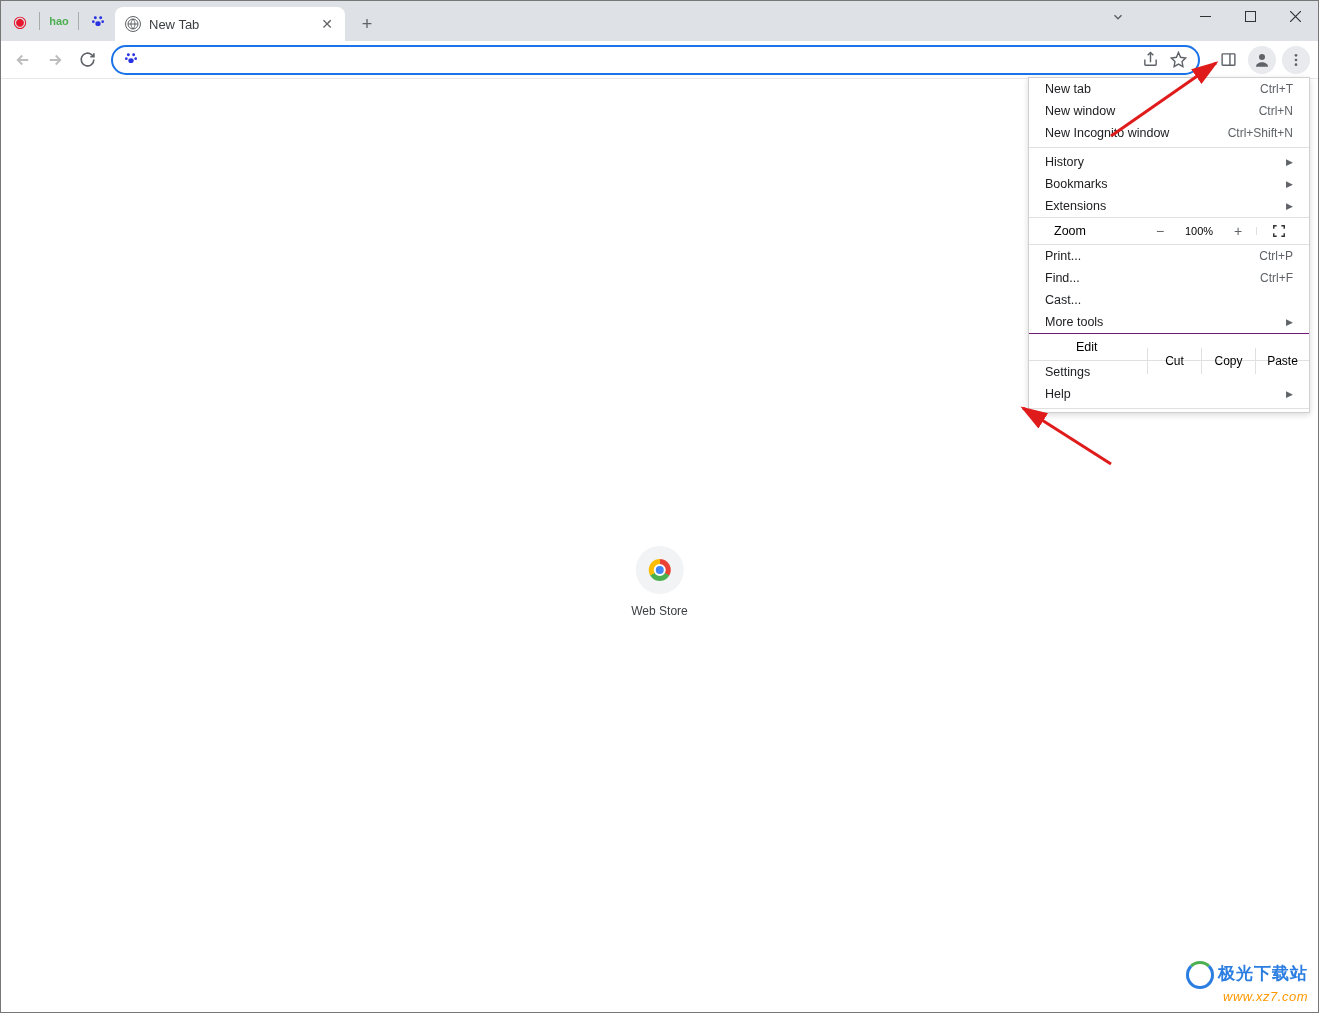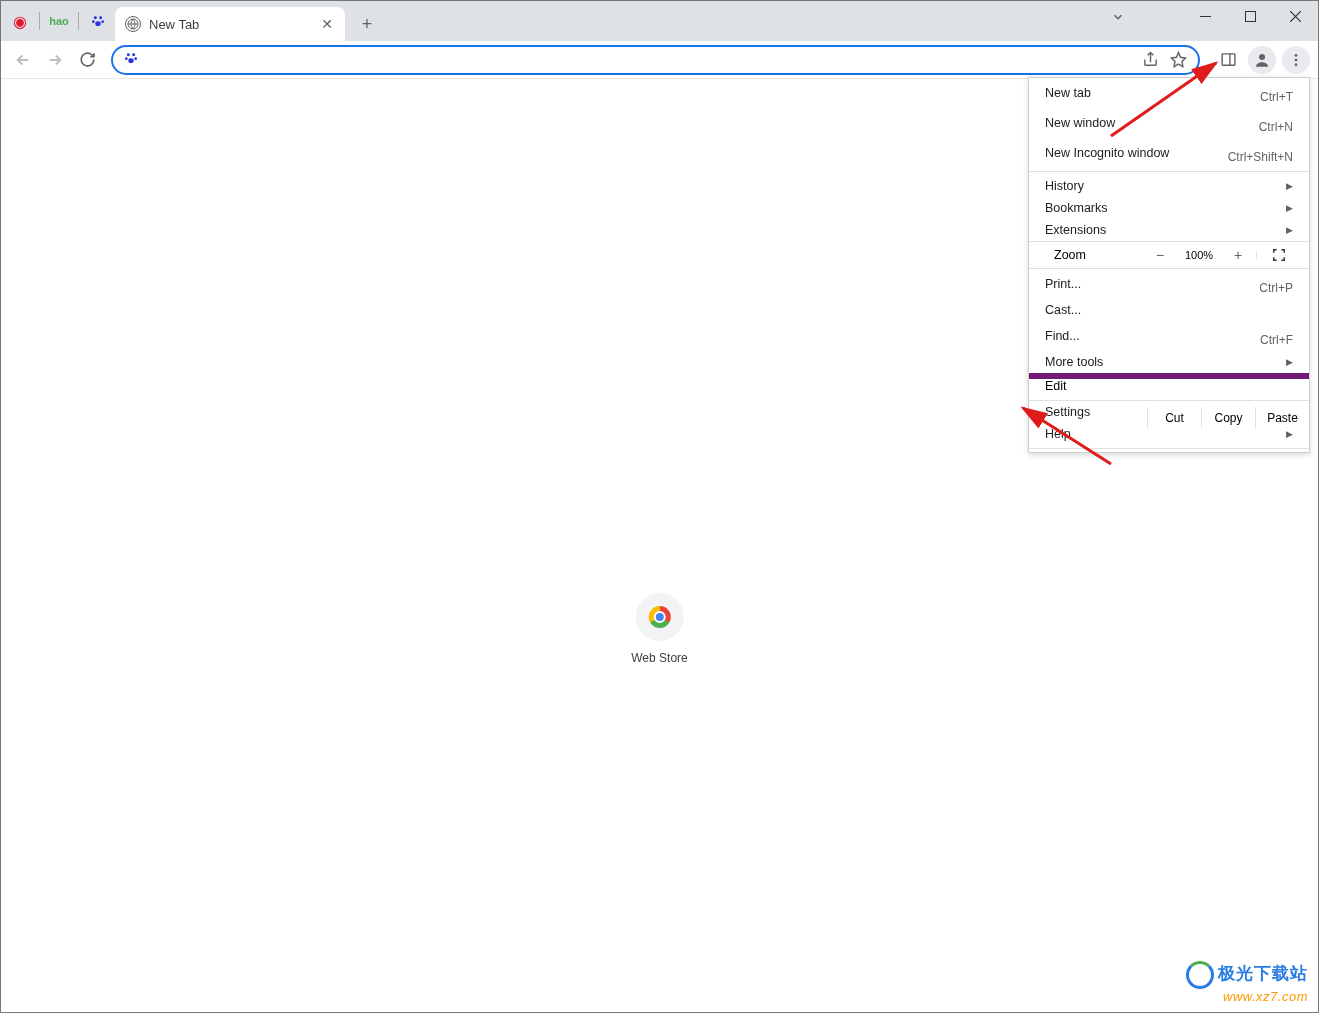--- a/index.html
+++ b/index.html
@@ -196,21 +196,21 @@
 
 
 .content {
   position: relative;
   height: calc(100% - 78px);
   background: #fff;
 }
 .shortcut {
   position: absolute;
   left: 50%;
-  top: 514px;
+  top: 467px;
   transform: translate(-50%, 0);
   display: flex;
   flex-direction: column;
   align-items: center;
   gap: 10px;
 }
 .shortcut-circle {
   width: 48px;
   height: 48px;
   background: #f1f3f4;
@@ -257,21 +257,20 @@
   align-items: center;
   justify-content: space-between;
   padding: 4px 16px;
   font-size: 12.5px;
   color: #202124;
   min-height: 21px;
 }
 .menu-shortcut {
   color: #5f6368;
   font-size: 12px;
-  margin-top: 8px;
 }
 .menu-arrow {
   color: #5f6368;
   font-size: 9px;
 }
 .menu-divider {
   height: 1px;
   background: #e0e0e0;
   margin: 3px 0;
 }
@@ -298,24 +297,25 @@
 .zoom-full {
   width: 44px;
   border-left: 1px solid #e0e0e0;
   display: flex;
   align-items: center;
   justify-content: center;
   height: 100%;
 }
 .edit-row {
   display: flex;
-  align-items: flex-start;
-  border-top: 6px solid #701a75;
+  align-items: center;
+  border-top: 1px solid #701a75;
   border-bottom: 1px solid #e0e0e0;
   height: 28px;
+  padding-left: 31px;
 }
 .edit-label { padding: 0 16px; flex: 1; font-size: 12.5px; }
 .edit-btn {
   width: 54px;
   text-align: center;
   font-size: 12px;
   border-left: 1px solid #e0e0e0;
   height: 100%;
   display: flex;
   align-items: center;
@@ -522,25 +522,25 @@
       <svg width="14" height="14" viewBox="0 0 24 24" fill="none" stroke="#333" stroke-width="2.5">
           <path d="M3 8V3h5M21 8V3h-5M3 16v5h5M21 16v5h-5"></path>
         </svg>
     </span>
   </div>
   <div class="menu-item">
     <span>Print...</span>
     <span class="menu-shortcut">Ctrl+P</span>
   </div>
   <div class="menu-item">
-    <span>Cast...</span>
-  </div>
-  <div class="menu-item">
     <span>Find...</span>
     <span class="menu-shortcut">Ctrl+F</span>
+  </div>
+  <div class="menu-item">
+    <span>Cast...</span>
   </div>
   <div class="menu-item">
     <span>More tools</span>
     <span class="menu-arrow">▶</span>
   </div>
   <div class="edit-row">
     <span class="edit-label">Edit</span>
     <span class="edit-btn">Cut</span>
     <span class="edit-btn">Copy</span>
     <span class="edit-btn">Paste</span>

